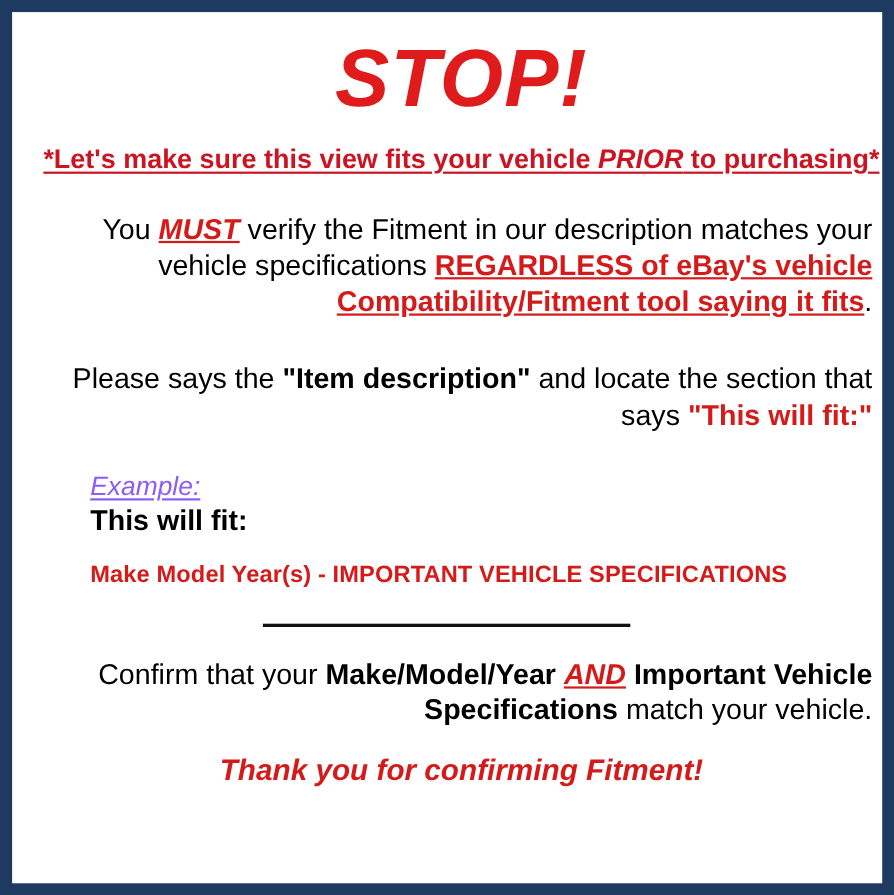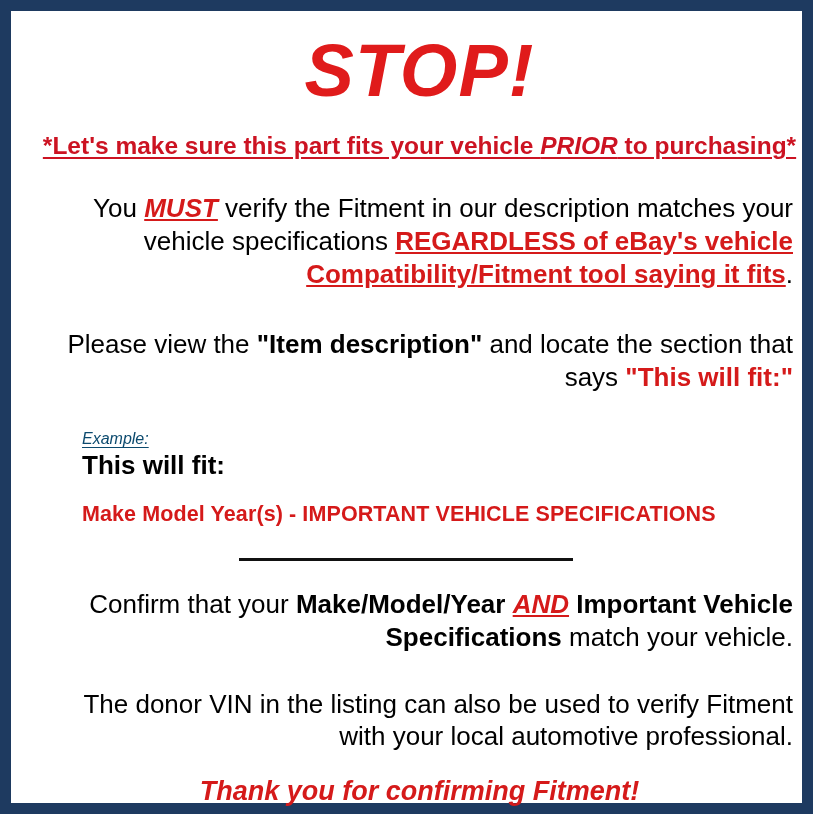--- a/index.html
+++ b/index.html
@@ -82,23 +82,23 @@
     text-underline-offset: 2px;
   }
   .b { font-weight: bold; }
 
   .example-block {
     margin-top: 36px;
     padding-left: 44px;
     text-align: left;
   }
   .example-label {
-    color: #0c4a6e;
+    color: #8b5cf6;
     font-style: italic;
-    font-size: 16px;
+    font-size: 24px;
     text-decoration: underline;
     text-underline-offset: 3px;
     line-height: 1.1;
   }
   .example-fit {
     color: #000000;
     font-weight: bold;
     font-size: 26px;
     line-height: 1.18;
     margin-top: 2px;
@@ -144,46 +144,45 @@
 </head>
 <body>
 
 <div id="page">
   <div class="frame">
     <div class="inner">
 
       <div class="title">STOP!</div>
 
       <div class="tagline">
-        <span class="u">*Let's make sure this part fits your vehicle </span><span class="u it">PRIOR</span><span class="u"> to purchasing*</span>
+        <span class="u">*Let's make sure this view fits your vehicle </span><span class="u it">PRIOR</span><span class="u"> to purchasing*</span>
       </div>
 
       <p class="para p-must">
         <span>You </span><span class="rbiu">MUST</span><span> verify the Fitment in our description matches your vehicle specifications </span><span class="rbu">REGARDLESS of eBay's vehicle Compatibility/Fitment tool saying it fits</span><span>.</span>
       </p>
 
       <p class="para p-view">
-        <span>Please view the </span><span class="b">"Item description"</span><span> and locate the section that says </span><span class="rb">"This will fit:"</span>
+        <span>Please says the </span><span class="b">"Item description"</span><span> and locate the section that says </span><span class="rb">"This will fit:"</span>
       </p>
 
       <div class="example-block">
         <div>
           <span class="example-label">Example:</span>
         </div>
         <div class="example-fit">This will fit:</div>
         <div class="example-spec">Make Model Year(s) - IMPORTANT VEHICLE SPECIFICATIONS</div>
       </div>
 
       <div class="divider-wrap">
         <div class="divider"></div>
       </div>
 
       <p class="para p-confirm">
         <span>Confirm that your </span><span class="b">Make/Model/Year</span><span> </span><span class="rbiu">AND</span><span> </span><span class="b">Important Vehicle Specifications</span><span> match your vehicle.</span>
       </p>
 
-      <p class="para p-vin">The donor VIN in the listing can also be used to verify Fitment with your local automotive professional.</p>
 
       <div class="thanks">Thank you for confirming Fitment!</div>
 
     </div>
   </div>
 </div>
 
 </body></html>

